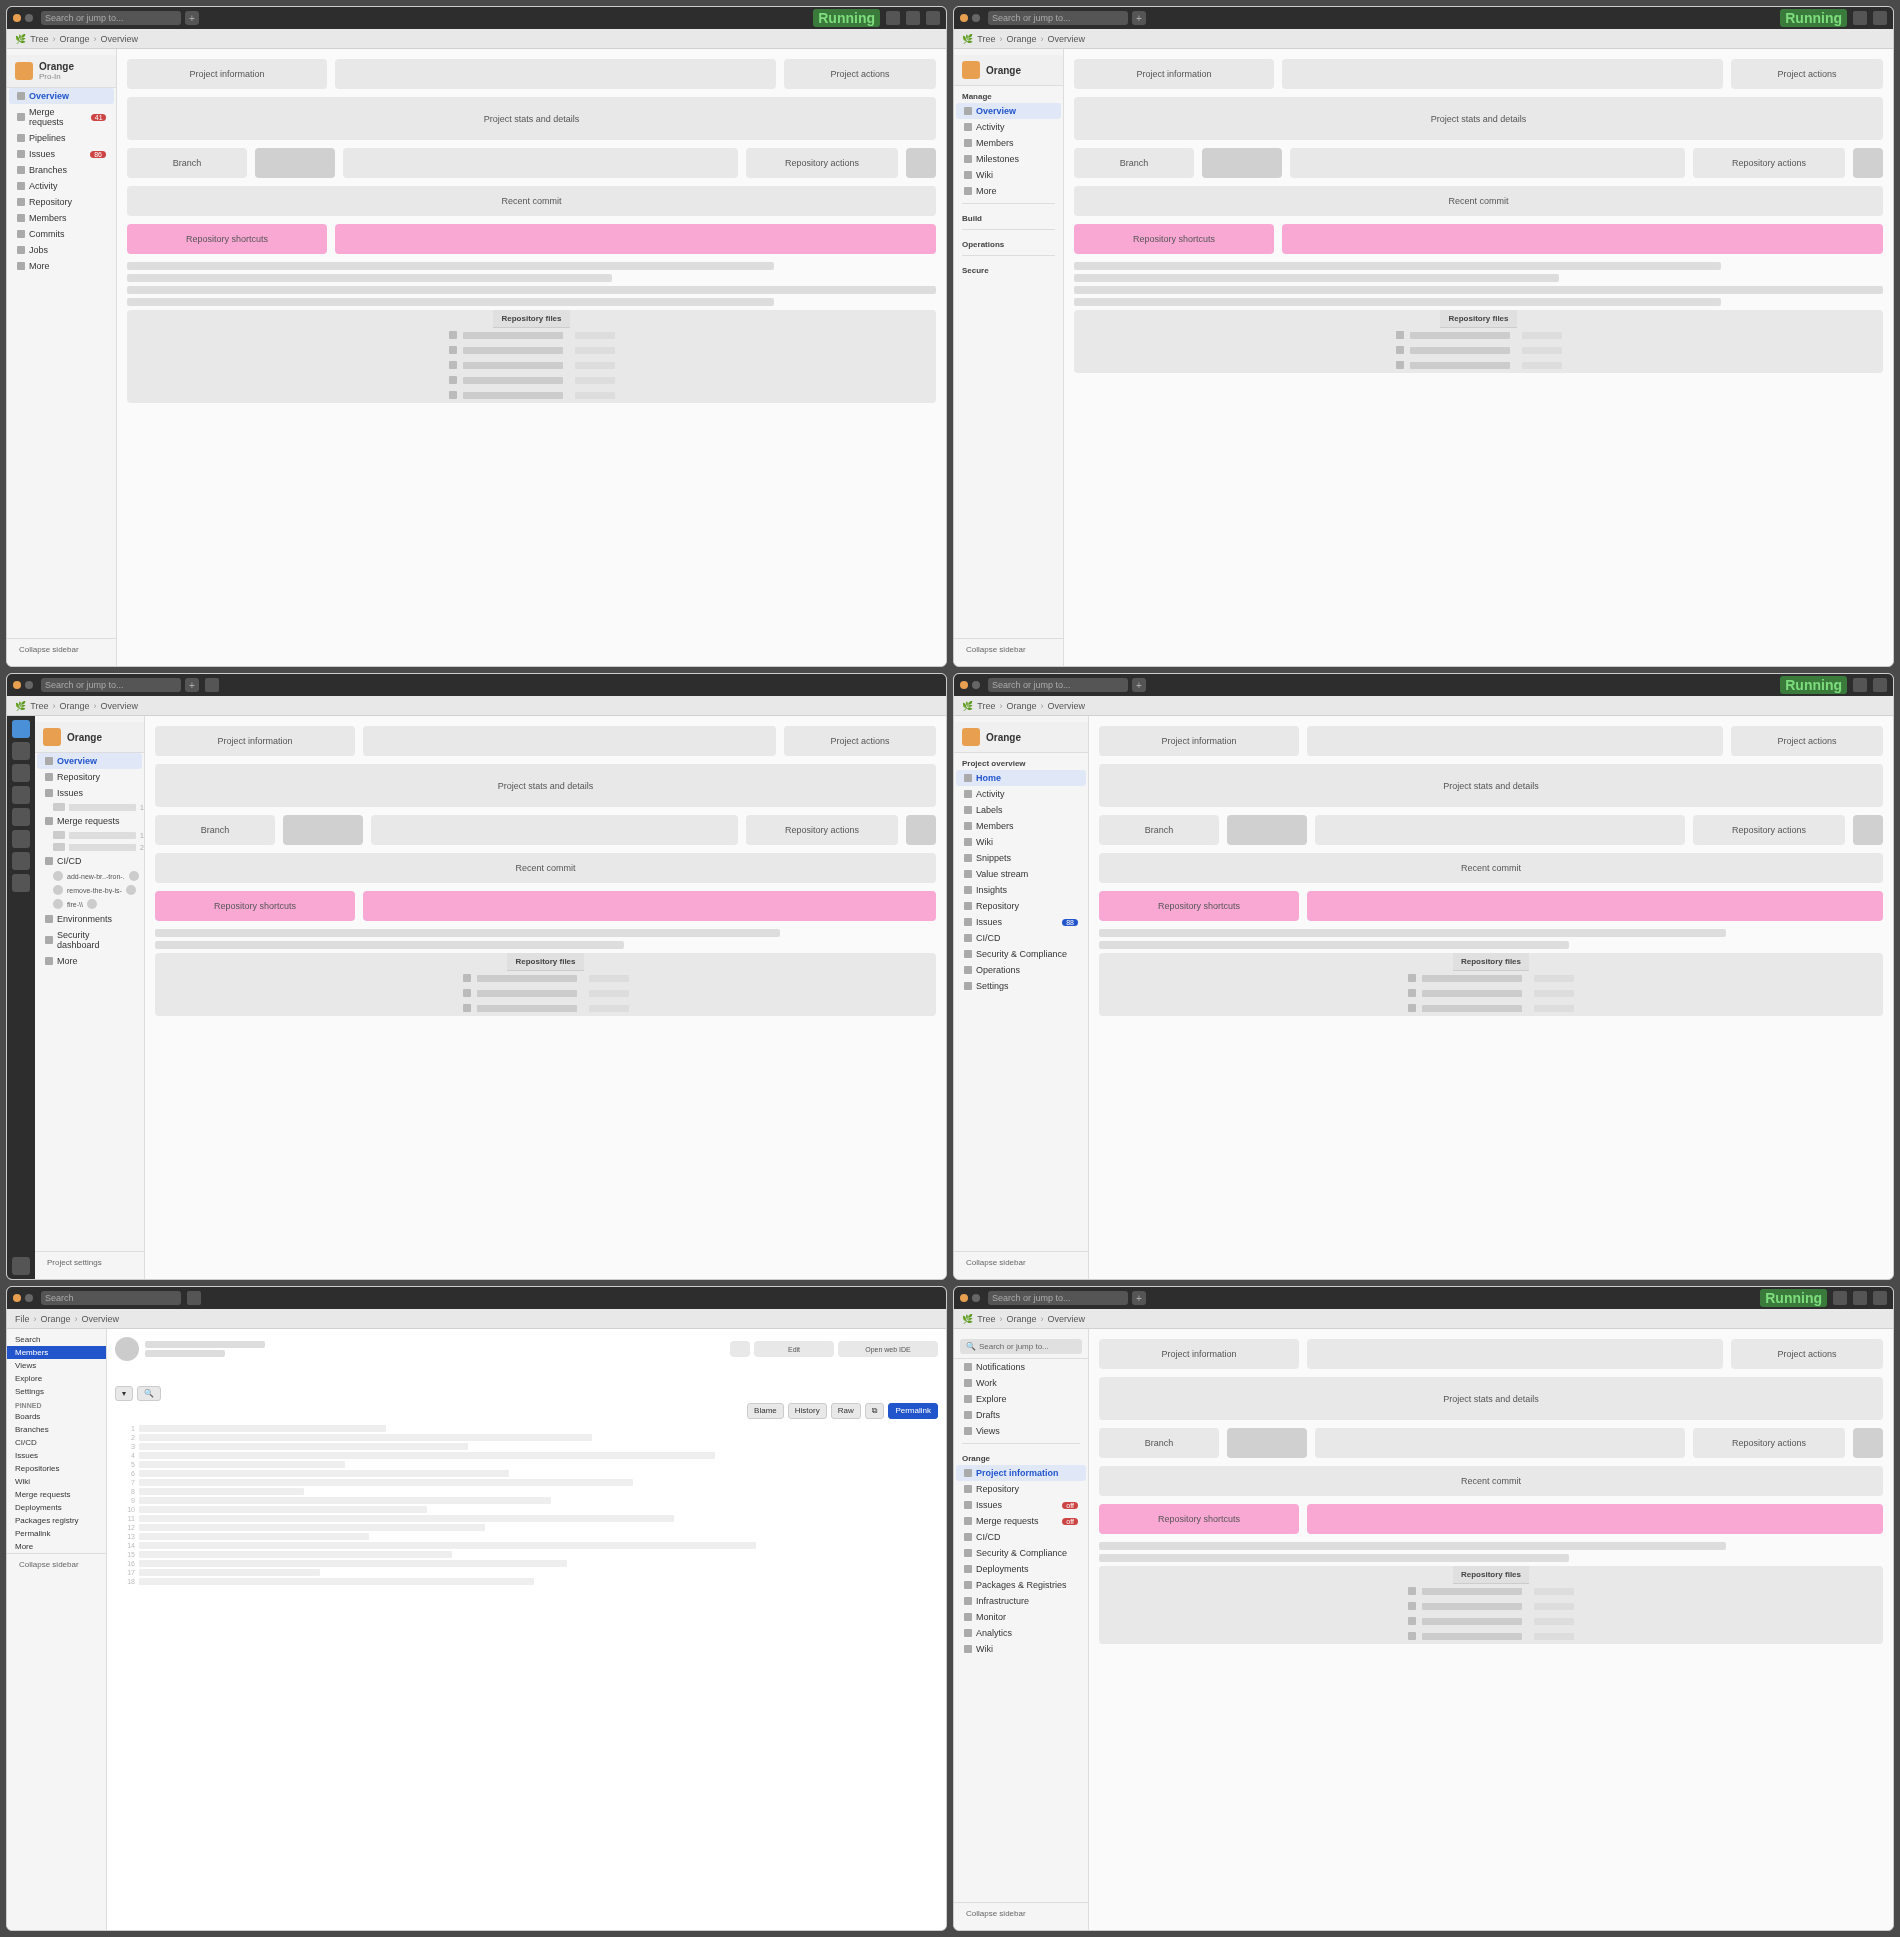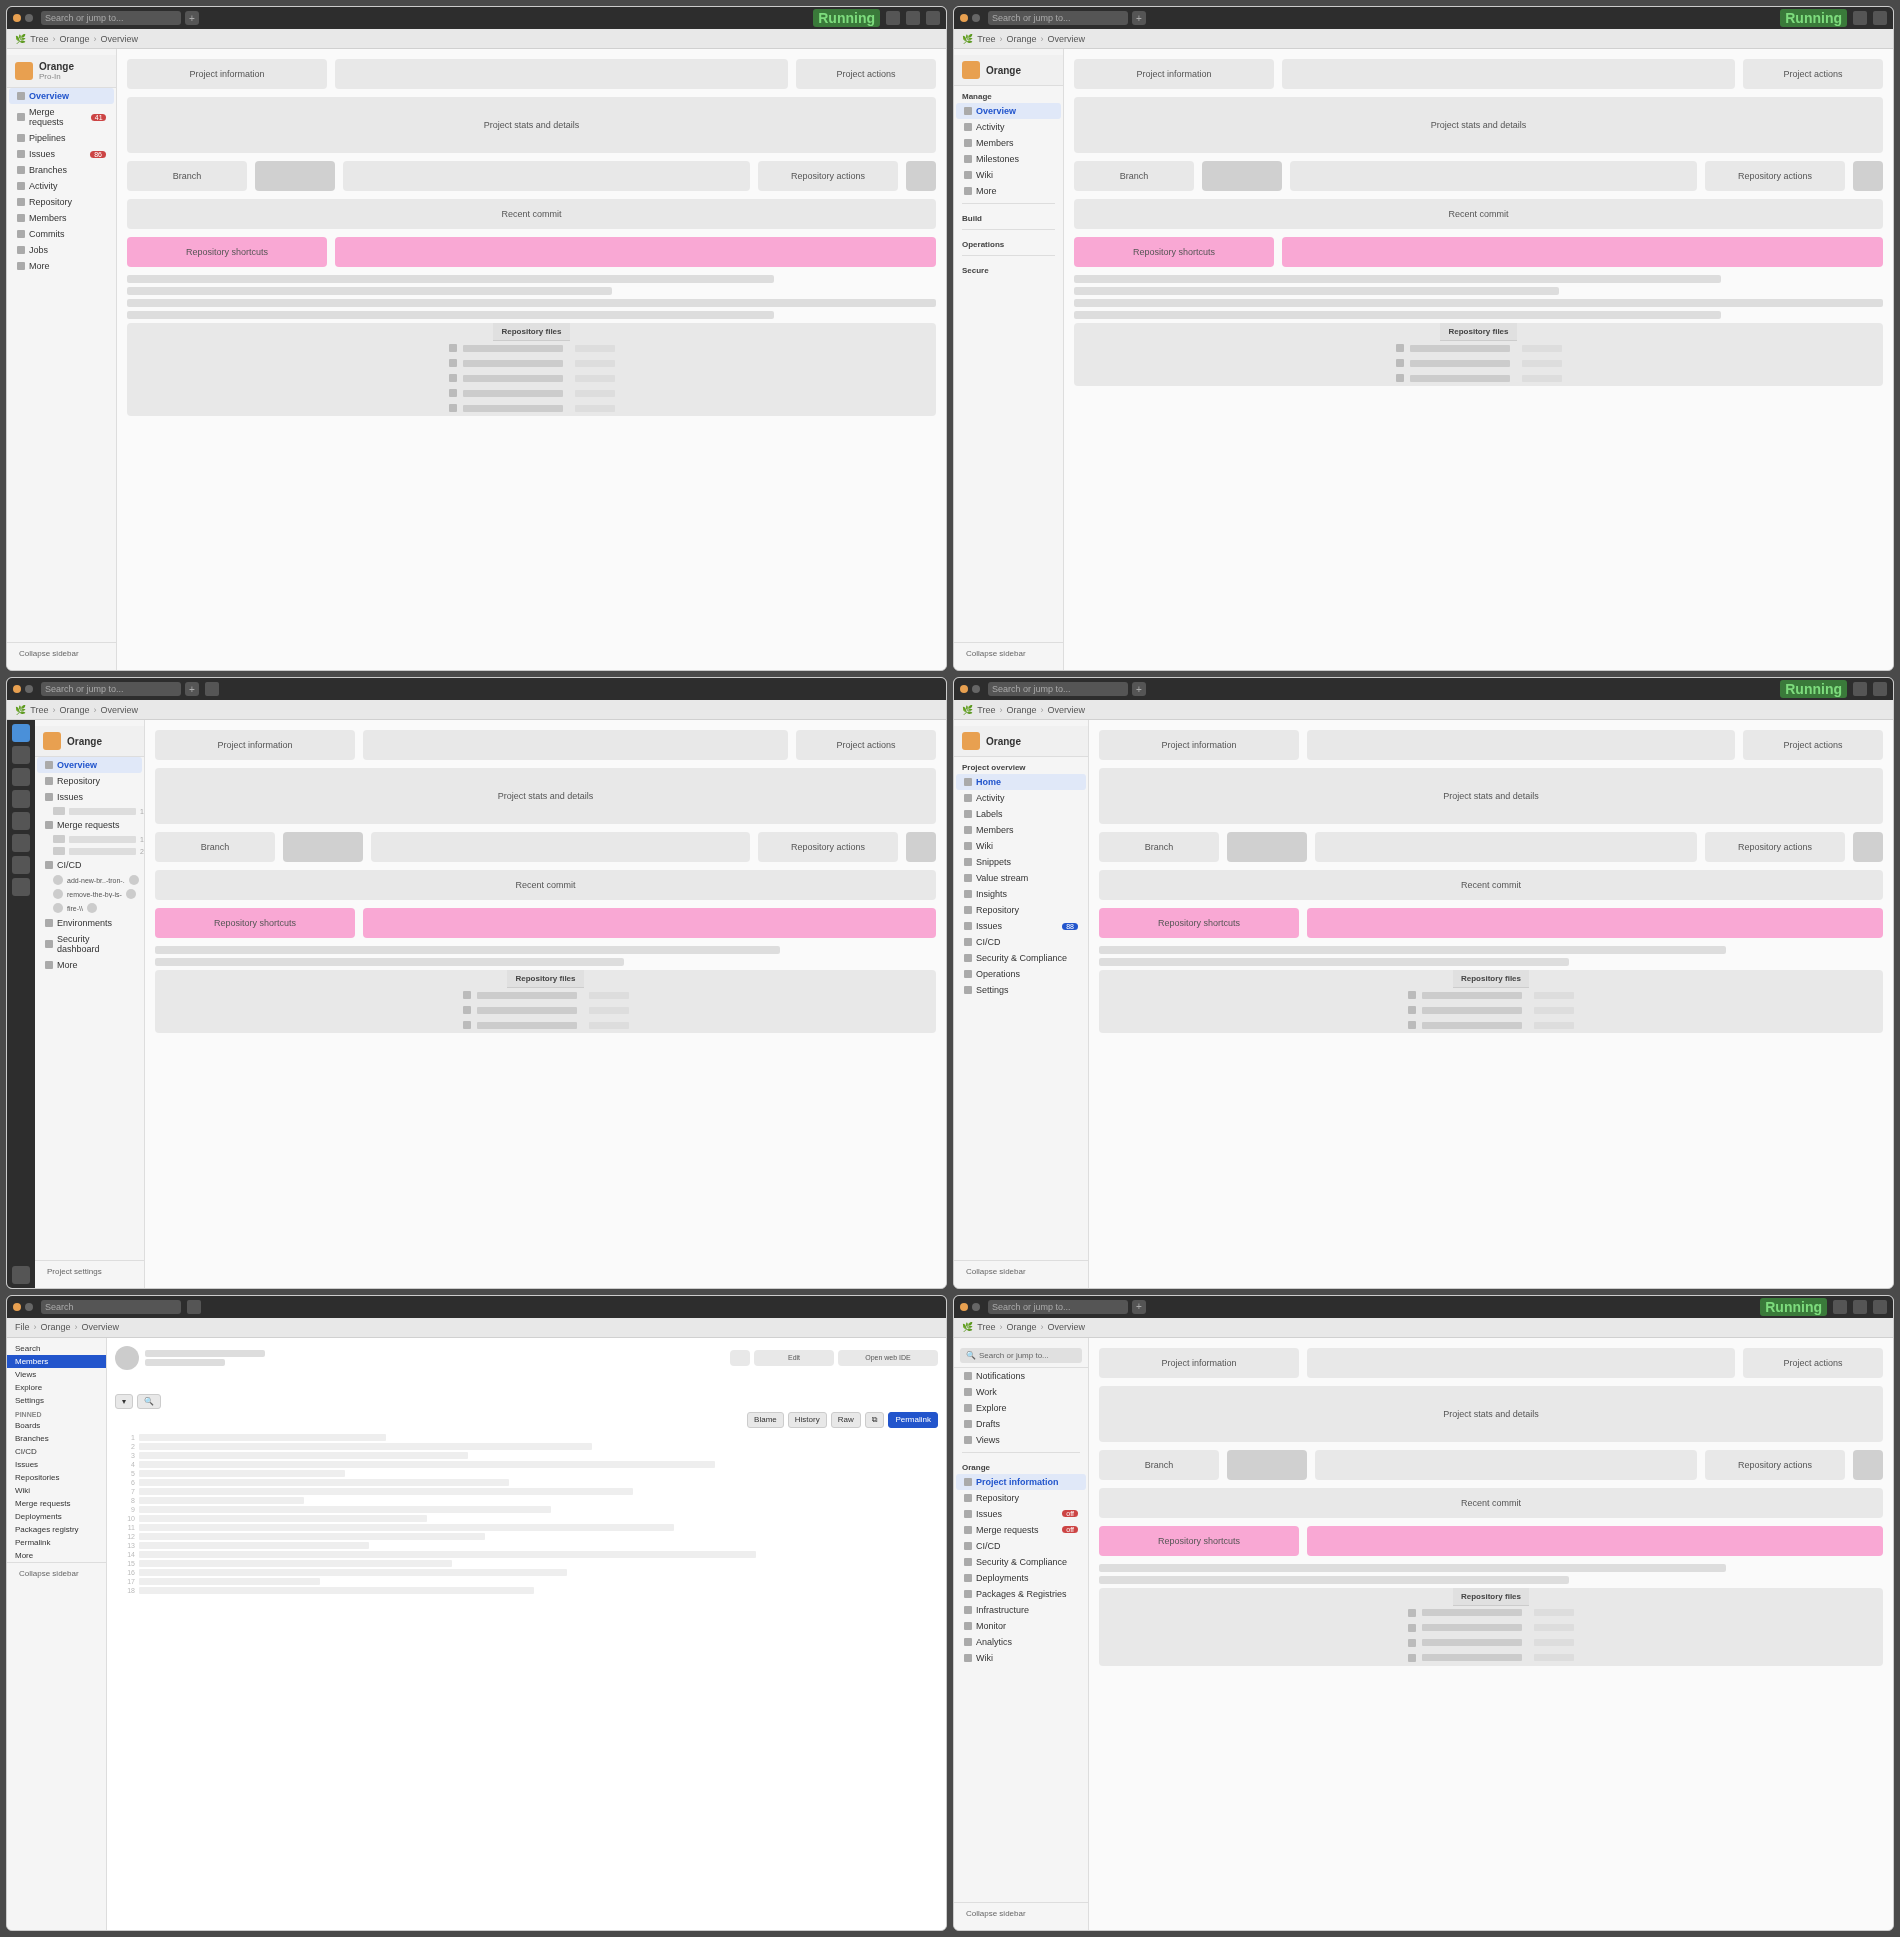--- a/index.html
+++ b/index.html
@@ -201,25 +201,25 @@
     .block {
       background: #e8e8e8;
       border-radius: 4px;
       height: 30px;
       display: flex;
       align-items: center;
       justify-content: center;
       font-size: 9px;
       color: #555;
     }
-    .block.tall { height: 56px; }
+    .block.tall { height: 43px; }
     .block.short { height: 20px; }
     .block.flex1 { flex: 1; }
     .block.w200 { width: 200px; flex-shrink: 0; }
-    .block.w150 { width: 140px; flex-shrink: 0; }
+    .block.w150 { width: 152px; flex-shrink: 0; }
     .block.w120 { width: 120px; flex-shrink: 0; }
     .block.w80 { width: 80px; flex-shrink: 0; }
     .block.w30 { width: 30px; flex-shrink: 0; }
     .block.full { width: 100%; }
     .block.medium { background: #f9a8d4; }
     .block.dark { background: #d0d0d0; }
 
     
     .skel-line {
       height: 8px;

